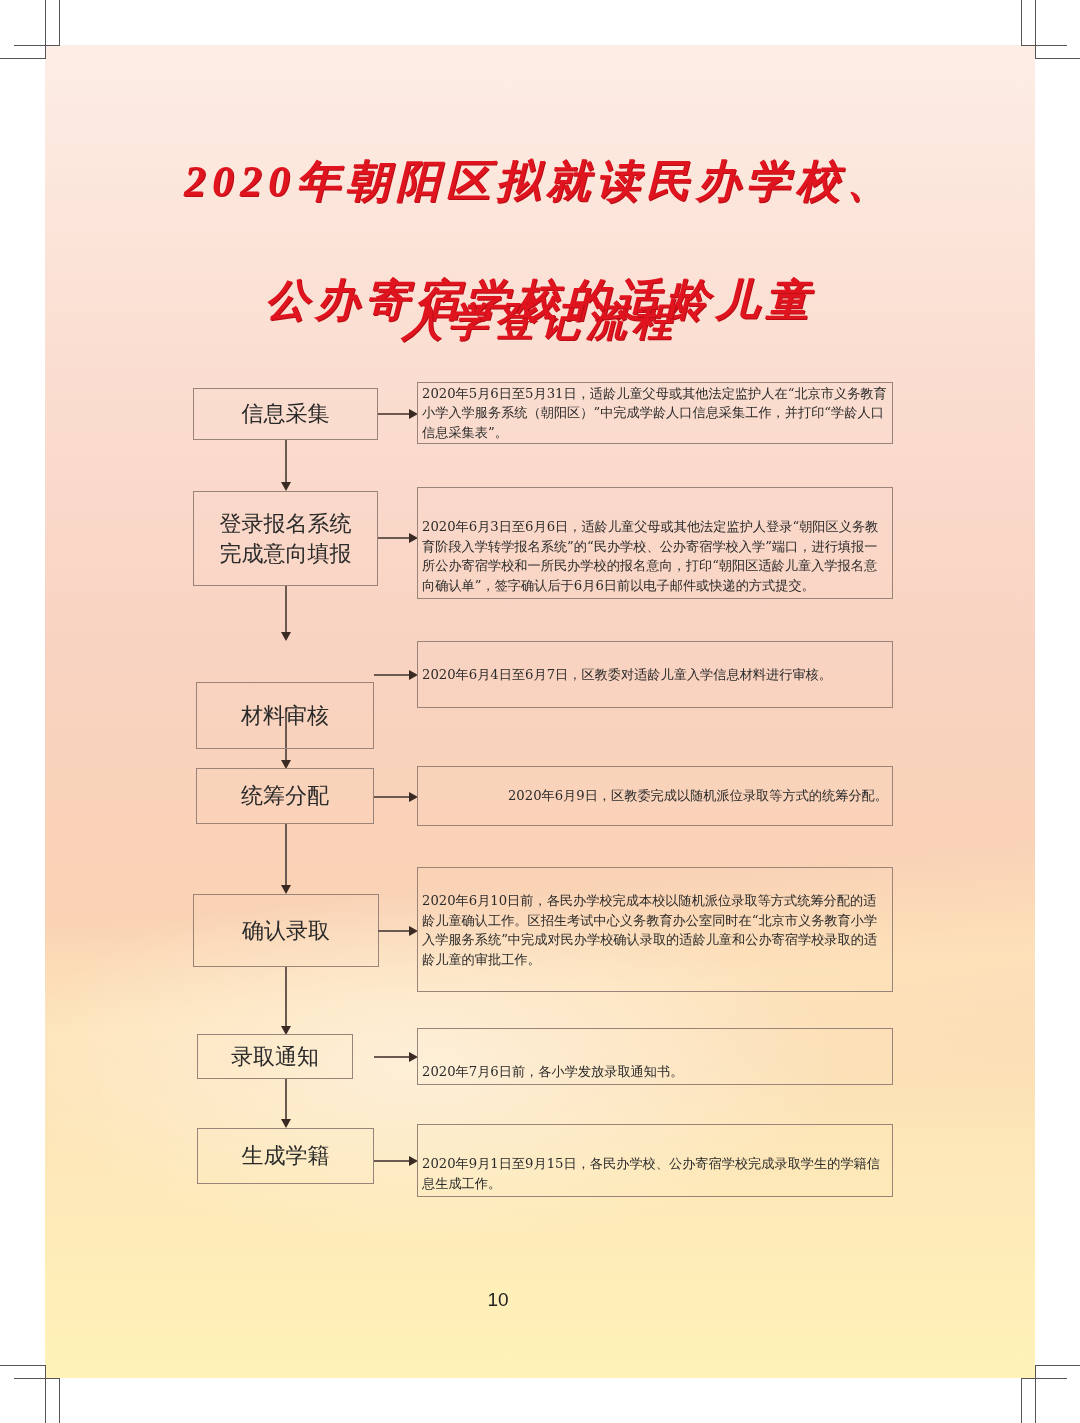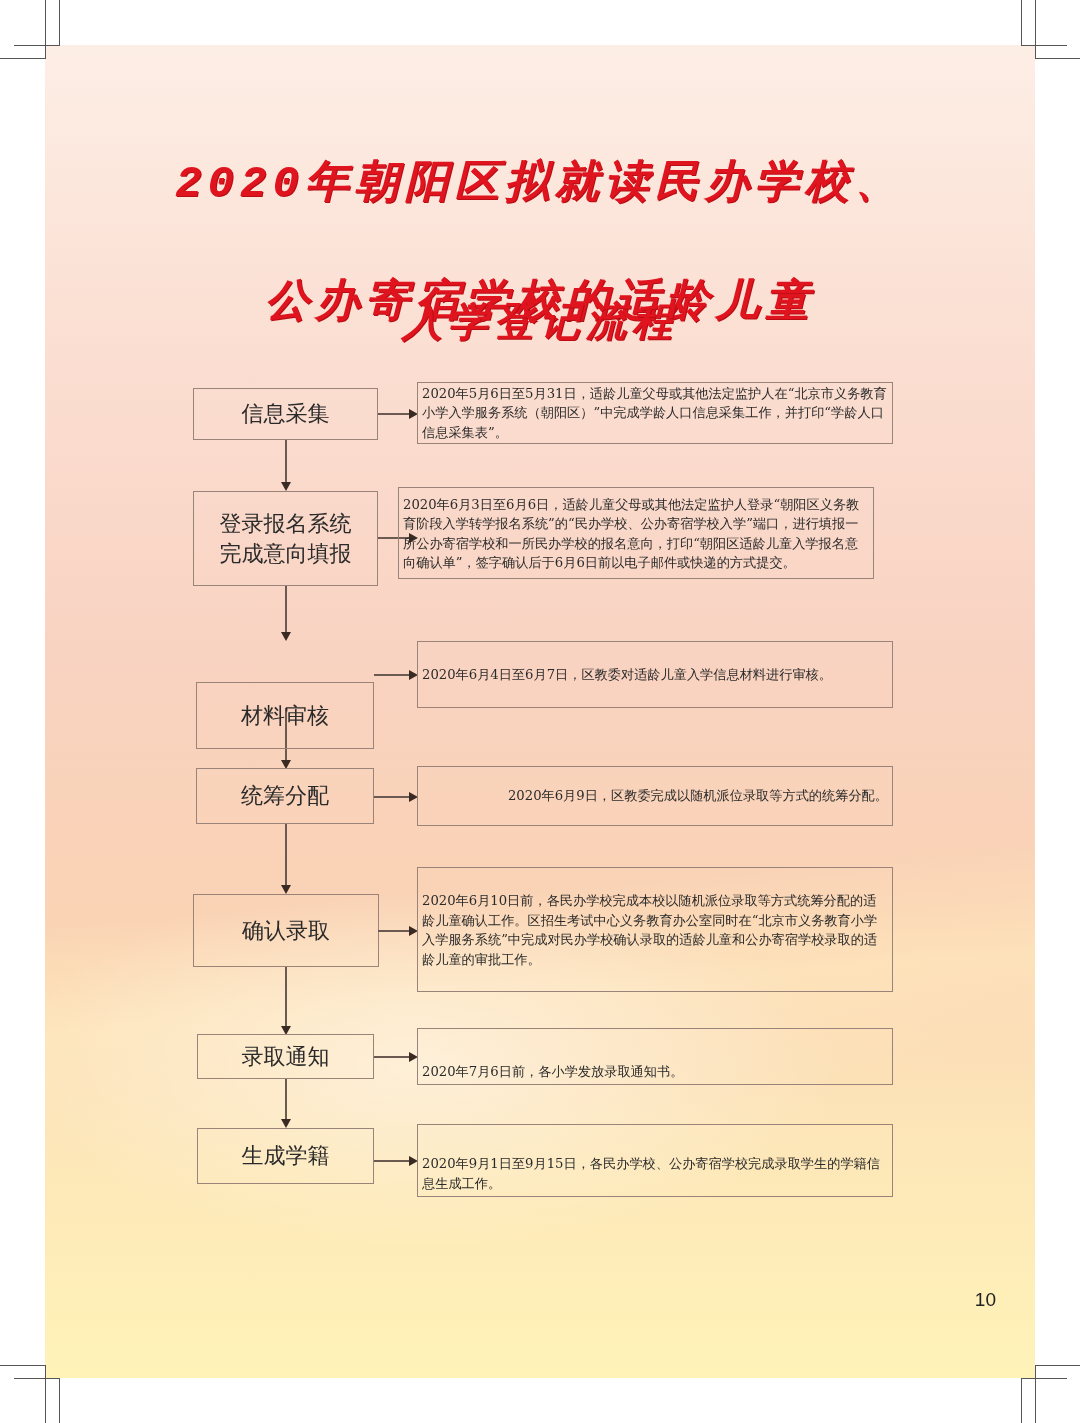--- a/index.html
+++ b/index.html
@@ -13,21 +13,21 @@
     background:
       radial-gradient(ellipse 600px 260px at 380px 1020px, rgba(255,255,255,0.45), rgba(255,255,255,0) 70%),
       linear-gradient(175deg, rgba(255,255,255,0) 62%, rgba(255,235,190,0.55) 70%, rgba(255,255,255,0) 78%),
       linear-gradient(180deg, #fdeee5 0%, #fbe0d4 20%, #f9d3c2 45%, #fad2b4 65%, #fde6b8 82%, #fff3b8 100%);
   }
   .crop { position:absolute; border-color:#555; border-style:solid; border-width:0; }
 
   .title {
     position:absolute; left:0; width:1080px; text-align:center;
     color:#e0141e; font-weight:bold; font-style:italic;
-    font-family:Liberation Mono, monospace; letter-spacing:6px;
+    font-family:Liberation Serif, serif; letter-spacing:6px;
     text-shadow:1px 1px 0 #b80d15;
   }
   .t1 { top:152px; font-size:44px; }
   .t2 { top:230px; font-size:44px;margin-top:41px; }
   .t3 { top:294px; font-size:40px; }
 
   .step {
     position:absolute; box-sizing:border-box;
     border:1.5px solid #9a8378;
     display:flex; align-items:center; justify-content:center; text-align:center;
@@ -46,21 +46,21 @@
     position:absolute; width:0; height:0;
     border-left:5px solid transparent; border-right:5px solid transparent;
     border-top:9px solid #3a2a24;
   }
   .arrow-right {
     position:absolute; width:0; height:0;
     border-top:5px solid transparent; border-bottom:5px solid transparent;
     border-left:9px solid #3a2a24;
   }
   .page-num {
-    position:absolute; top:1289px; left:0; width:996px; text-align:right;
+    position:absolute; top:1289px; left:0; width:996px; text-align:center;
     font-family:"Liberation Sans", sans-serif; font-size:19px; color:#222;
   }
 </style>
 </head>
 <body>
 
 <div class="page"></div>
 
 <div class="crop" style="left:0;top:0;width:45px;height:58px;border-right-width:1px;border-bottom-width:1px;"></div>
 <div class="crop" style="left:14px;top:0;width:45px;height:45px;border-right-width:1px;border-bottom-width:1px;"></div>
@@ -96,21 +96,21 @@
 <div class="desc" style="left:417px;top:382px;width:476px;height:62px;">
   <span>2020年5月6日至5月31日，适龄儿童父母或其他法定监护人在“北京市义务教育小学入学服务系统（朝阳区）”中完成学龄人口信息采集工作，并打印“学龄人口信息采集表”。</span>
 </div>
 
 <div class="step" style="left:193px;top:491px;width:185px;height:95px;flex-direction:column;">
   <span>登录报名系统</span>
   <span>完成意向填报</span>
 </div>
 <div class="hline" style="left:378px;top:537px;width:32px;"></div>
 <div class="arrow-right" style="left:409px;top:533px;"></div>
-<div class="desc" style="left:398px;top:487px;width:476px;height:92px;align-items:center;padding-top:4px;">
+<div class="desc" style="left:417px;top:487px;width:476px;height:112px;align-items:flex-end;padding-top:4px;">
   <span>2020年6月3日至6月6日，适龄儿童父母或其他法定监护人登录“朝阳区义务教育阶段入学转学报名系统”的“民办学校、公办寄宿学校入学”端口，进行填报一所公办寄宿学校和一所民办学校的报名意向，打印“朝阳区适龄儿童入学报名意向确认单”，签字确认后于6月6日前以电子邮件或快递的方式提交。</span>
 </div>
 
 <div class="step" style="left:196px;top:641px;width:178px;height:67px;margin-top:41px;">
   <span>材料审核</span>
 </div>
 <div class="hline" style="left:374px;top:674px;width:36px;"></div>
 <div class="arrow-right" style="left:409px;top:670px;"></div>
 <div class="desc" style="left:417px;top:641px;width:476px;height:67px;">
   <span>2020年6月4日至6月7日，区教委对适龄儿童入学信息材料进行审核。</span>
@@ -127,21 +127,21 @@
 
 <div class="step" style="left:193px;top:894px;width:186px;height:73px;">
   <span>确认录取</span>
 </div>
 <div class="hline" style="left:378px;top:930px;width:32px;"></div>
 <div class="arrow-right" style="left:409px;top:926px;"></div>
 <div class="desc" style="left:417px;top:867px;width:476px;height:125px;align-items:flex-start;padding-top:23px;">
   <span>2020年6月10日前，各民办学校完成本校以随机派位录取等方式统筹分配的适龄儿童确认工作。区招生考试中心义务教育办公室同时在“北京市义务教育小学入学服务系统”中完成对民办学校确认录取的适龄儿童和公办寄宿学校录取的适龄儿童的审批工作。</span>
 </div>
 
-<div class="step" style="left:197px;top:1034px;width:177px;height:45px;">
+<div class="step" style="left:197px;top:1034px;width:156px;height:45px;">
   <span>录取通知</span>
 </div>
 <div class="hline" style="left:374px;top:1056px;width:36px;"></div>
 <div class="arrow-right" style="left:409px;top:1052px;"></div>
 <div class="desc" style="left:417px;top:1028px;width:476px;height:57px;align-items:flex-end;">
   <span>2020年7月6日前，各小学发放录取通知书。</span>
 </div>
 
 <div class="step" style="left:197px;top:1128px;width:177px;height:56px;">
   <span>生成学籍</span>

